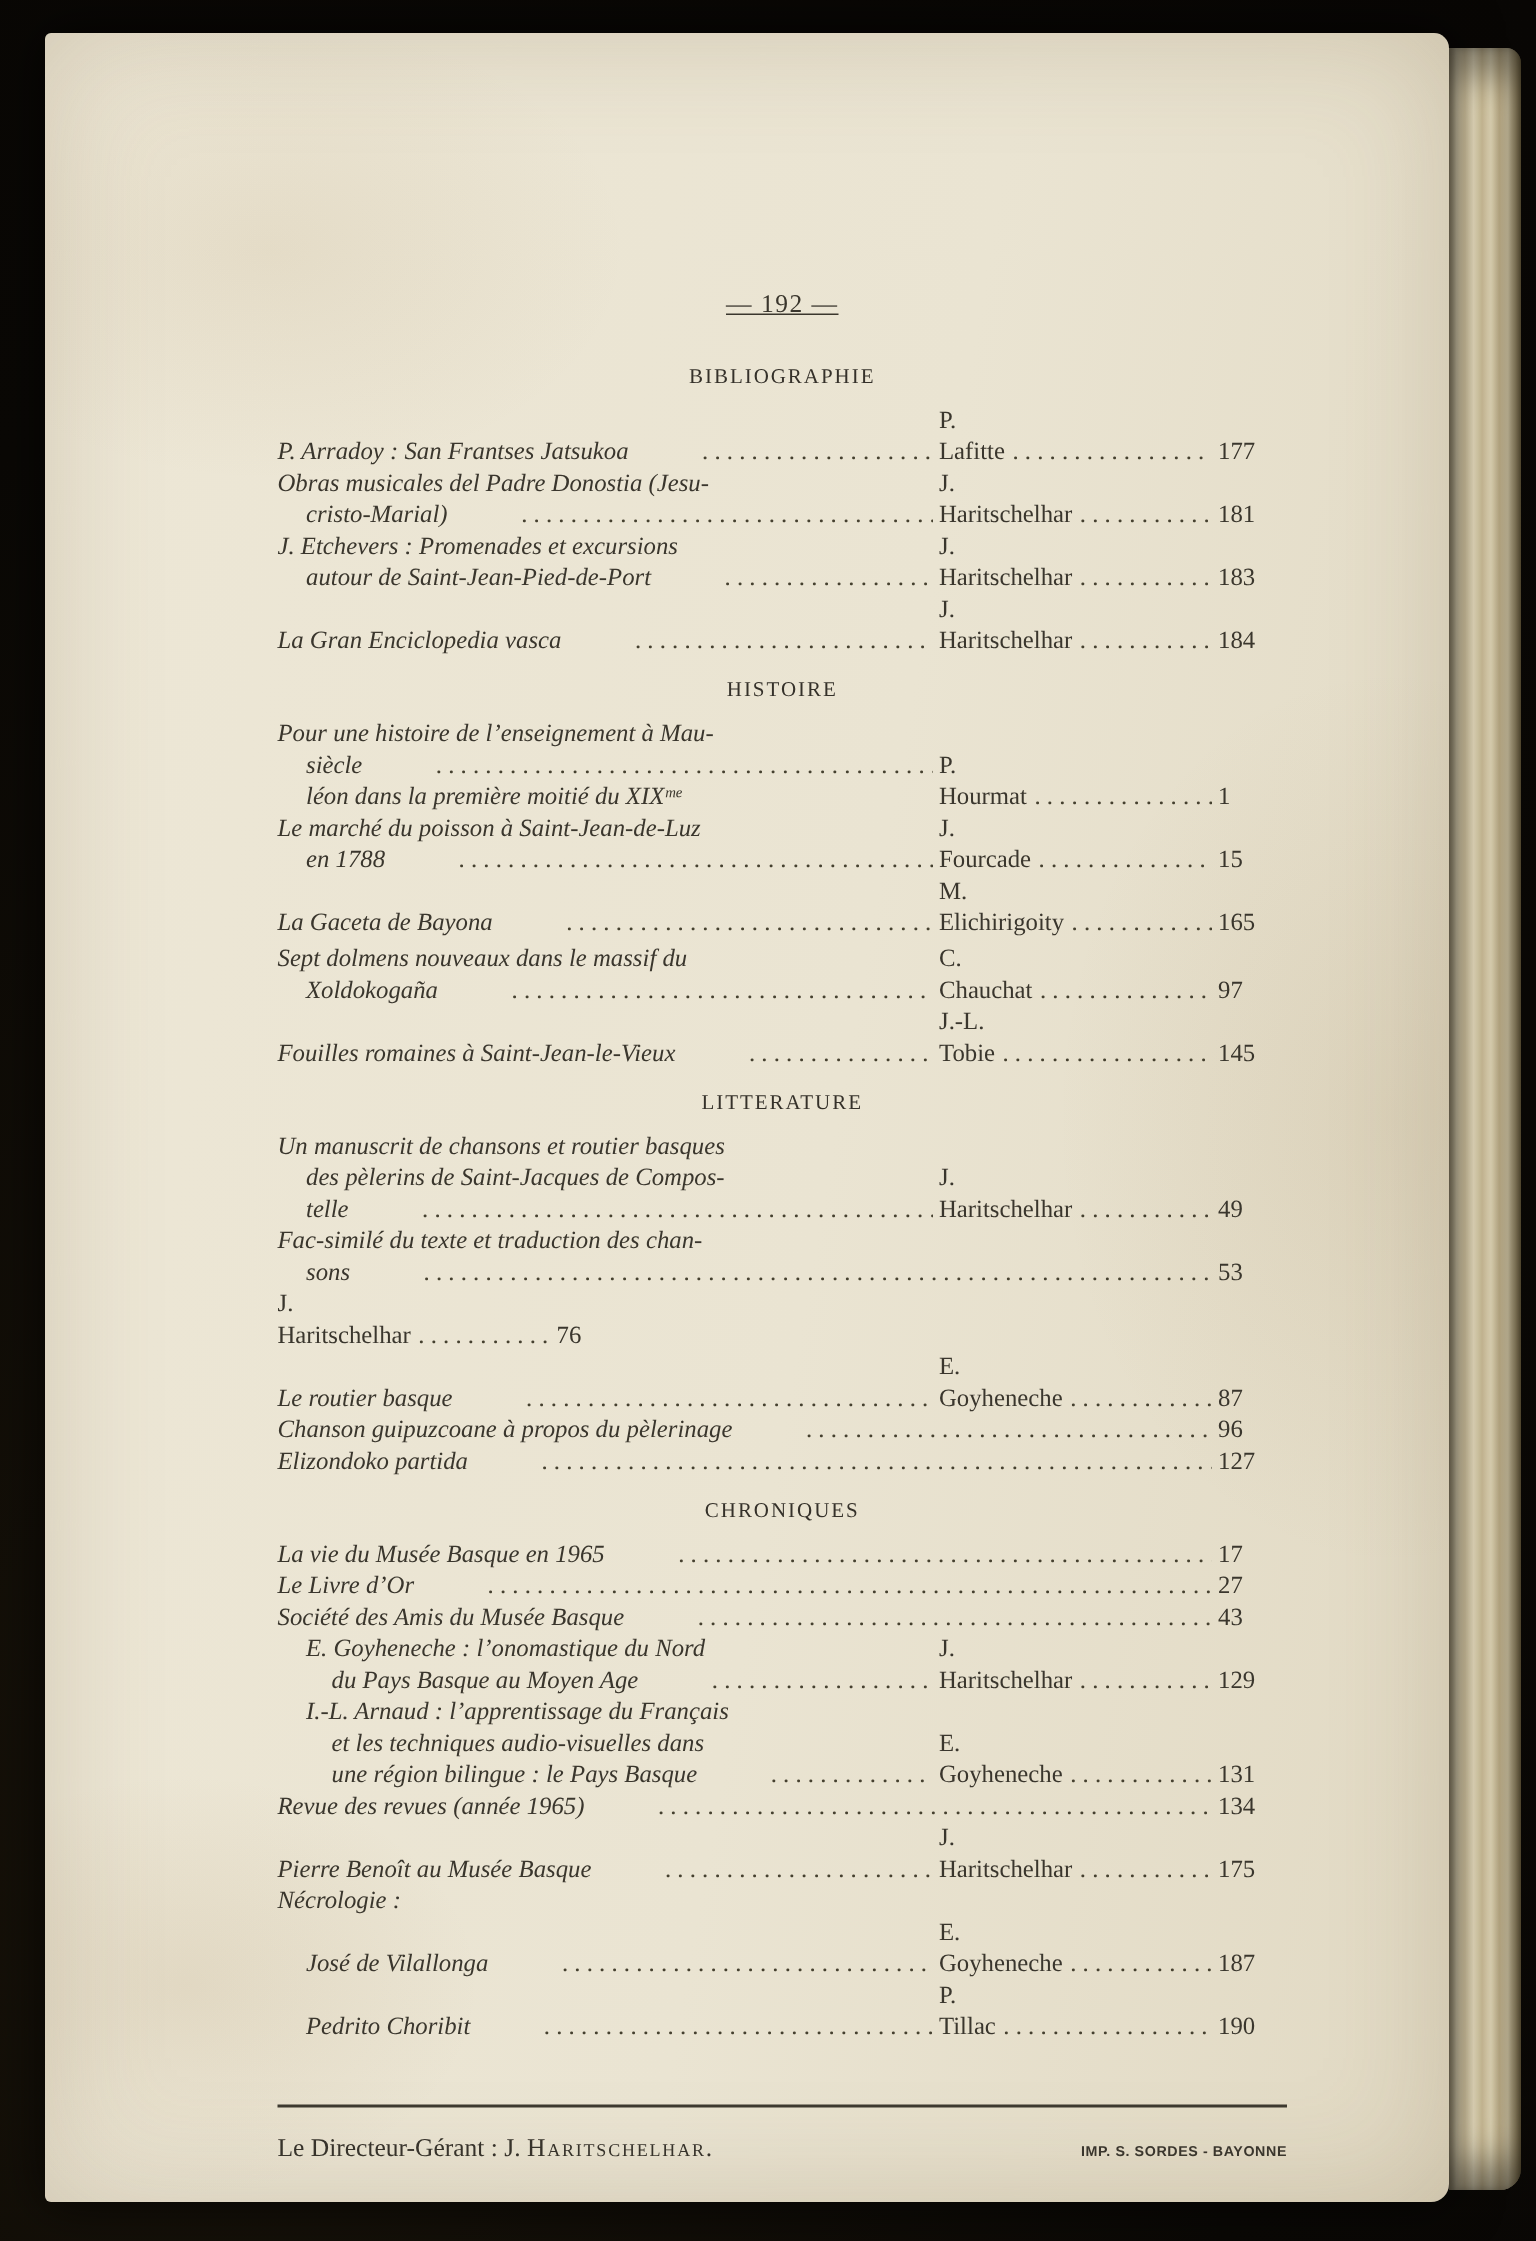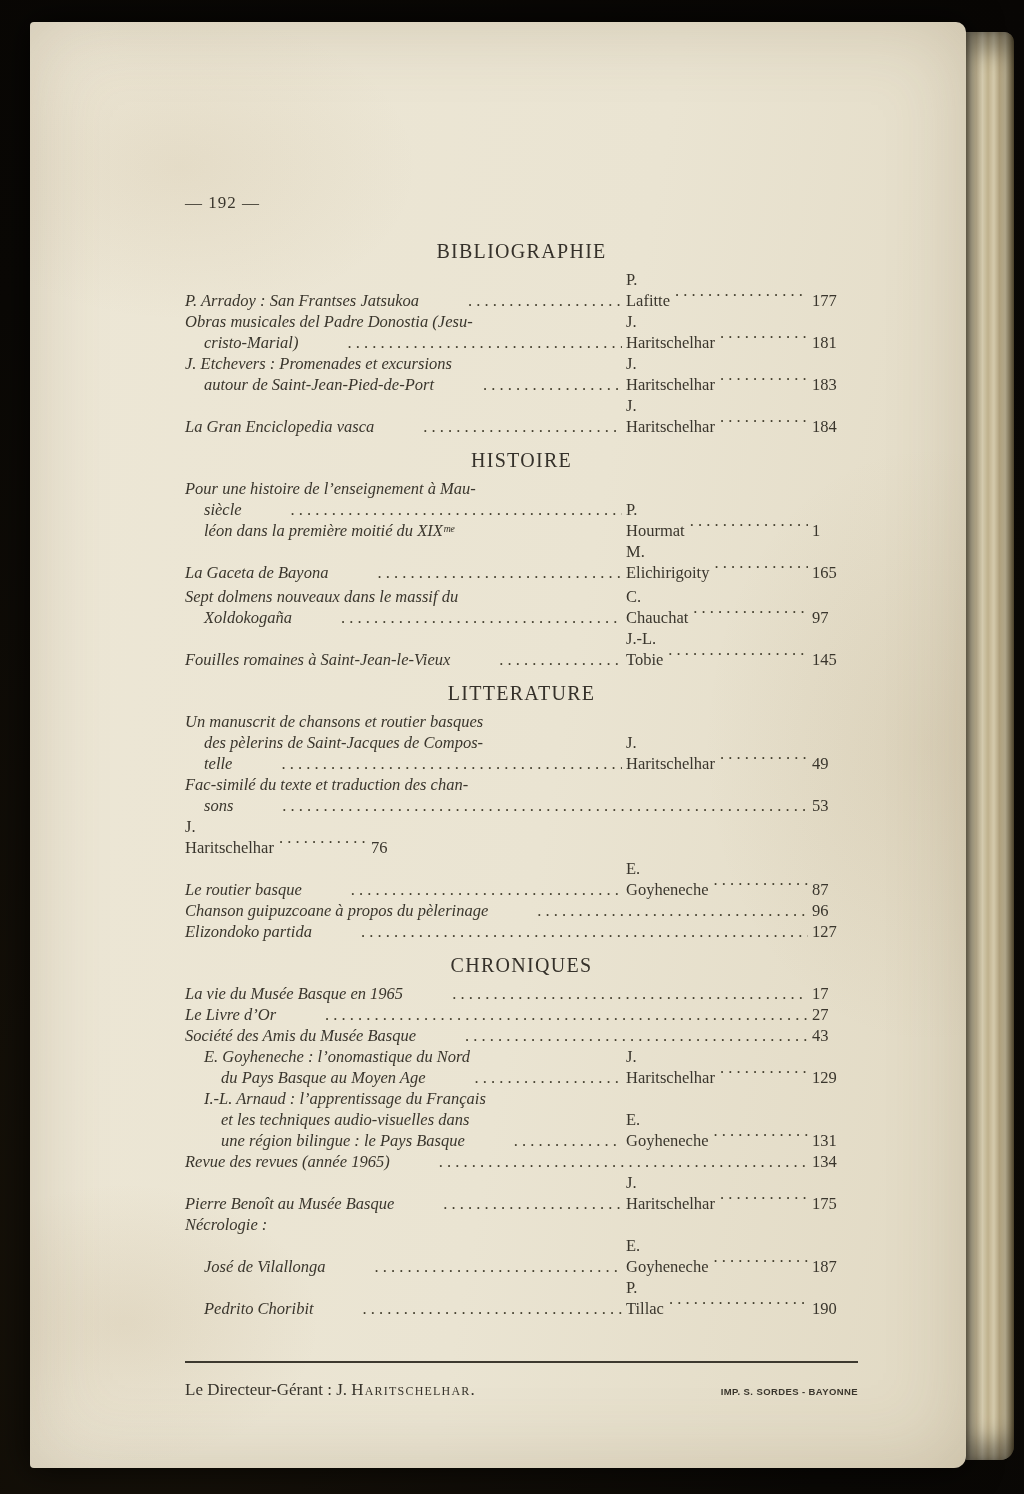--- a/index.html
+++ b/index.html
@@ -56,27 +56,29 @@
     top: 0;
     width: 673px;
     color: #3a362d;
     font-size: 16.5px;
     line-height: 21px;
   }
 
   .page-header {
     margin-top: 170px;
     margin-bottom: 28px;
+    text-align: center;
     font-size: 17px;
     letter-spacing: 1px;
+    text-decoration: underline;
   }
 
   .section-heading {
     text-align: center;
-    font-size: 20px;
+    font-size: 14px;
     letter-spacing: 1.3px;
     margin: 13px 0 7px 0;
     color: #35312a;
   }
 
   .toc-section { margin-bottom: 3px; }
 
   .entry {
     display: flex;
     align-items: flex-end;
@@ -103,21 +105,21 @@
     color: #45402f;
   }
   .leader::before {
     content: ". . . . . . . . . . . . . . . . . . . . . . . . . . . . . . . . . . . . . . . . . . . . . . . . . . . . . . . . . . . . . . . . . . . . . . . . . . . . . . . . . . . . . . . .";
   }
 
   .entry-author {
     width: 186px;
     flex: 0 0 186px;
     display: flex;
-    align-items: center;
+    align-items: flex-end;
     font-style: normal;
   }
   .entry-page {
     width: 46px;
     flex: 0 0 46px;
     text-align: left;
     font-style: normal;
   }
 
   
@@ -227,20 +229,34 @@
               <div class="tline indent-1"><span class="ttext">léon dans la première moitié du XIXᵐᵉ</span></div>
             </div>
             <div class="entry-author">
               <span class="atext">P. Hourmat</span>
               <span class="leader"></span>
             </div>
             <div class="entry-page">1</div>
           </div>
           <div class="entry">
             <div class="entry-title">
+              <div class="tline indent-0"><span class="ttext">Le marché du poisson à Saint-Jean-de-Luz</span></div>
+              <div class="tline indent-1 last">
+                <span class="ttext">en 1788</span>
+                <span class="leader"></span>
+              </div>
+            </div>
+            <div class="entry-author">
+              <span class="atext">J. Fourcade</span>
+              <span class="leader"></span>
+            </div>
+            <div class="entry-page">15</div>
+          </div>
+          <div class="entry">
+            <div class="entry-title">
               <div class="tline indent-0 last">
                 <span class="ttext">La Gaceta de Bayona</span>
                 <span class="leader"></span>
               </div>
             </div>
             <div class="entry-author">
               <span class="atext">M. Elichirigoity</span>
               <span class="leader"></span>
             </div>
             <div class="entry-page">165</div>

